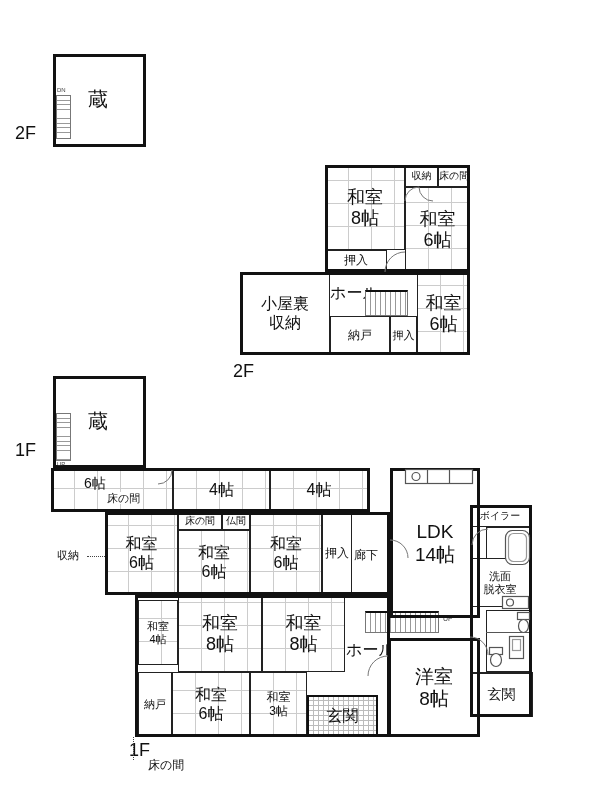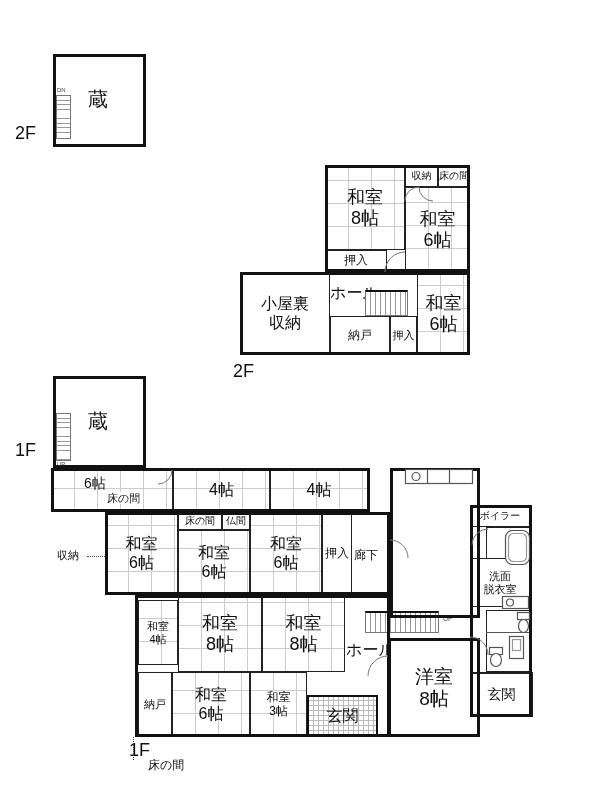--- a/index.html
+++ b/index.html
@@ -91,20 +91,24 @@
   <div class="abs room tatami" style="left:51px;top:468px;width:122px;height:44px"></div>
   <span class="lbl t14" style="left:84px;top:476px">6帖</span>
   <span class="lbl t11 bg" style="left:106px;top:492px">床の間</span>
   <div class="abs room tatami" style="left:173px;top:468px;width:97px;height:44px">
     <span class="t13">4帖</span>
   </div>
   <div class="abs room tatami" style="left:270px;top:468px;width:98px;height:44px">
     <span class="t13">4帖</span>
   </div>
 
+  <div class="abs room plain" style="left:390px;top:468px;width:90px;height:150px">
+    <span class="t19">LDK</span>
+    <span class="t19">14帖</span>
+  </div>
 
   <span class="lbl t11" style="left:57px;top:549px">収納</span>
   <div class="abs dot-h" style="left:87px;top:556px;width:18px;height:0"></div>
   <div class="abs room tatami" style="left:105px;top:512px;width:73px;height:83px">
     <span class="t16">和室</span>
     <span class="t16">6帖</span>
   </div>
   <div class="abs room plain" style="left:178px;top:512px;width:44px;height:18px">
     <span class="t10" style="white-space:nowrap">床の間</span>
   </div>

